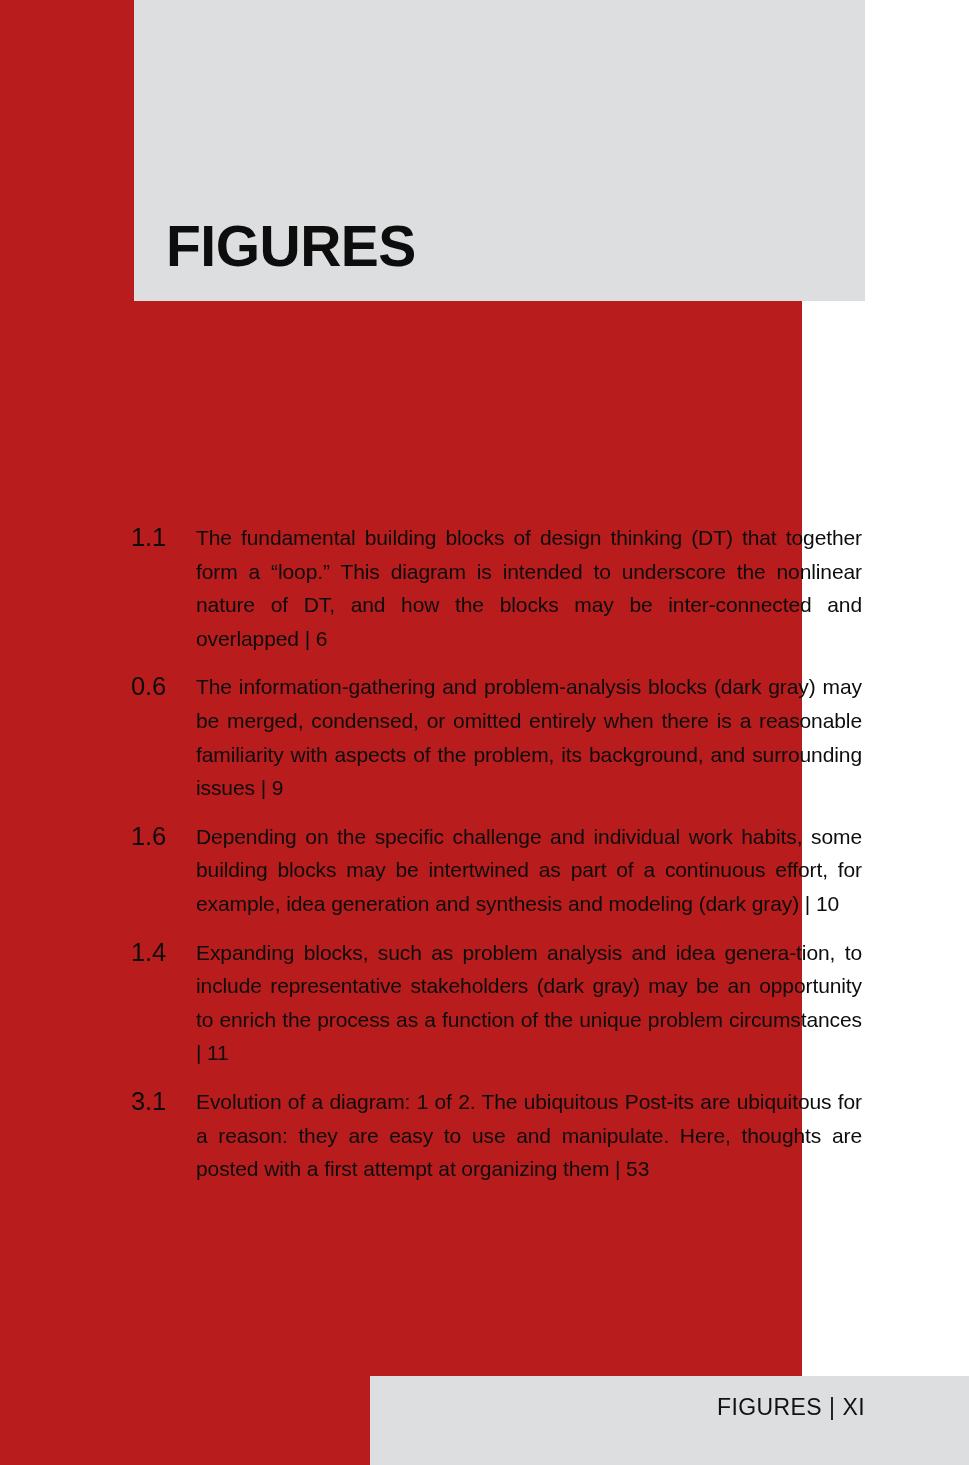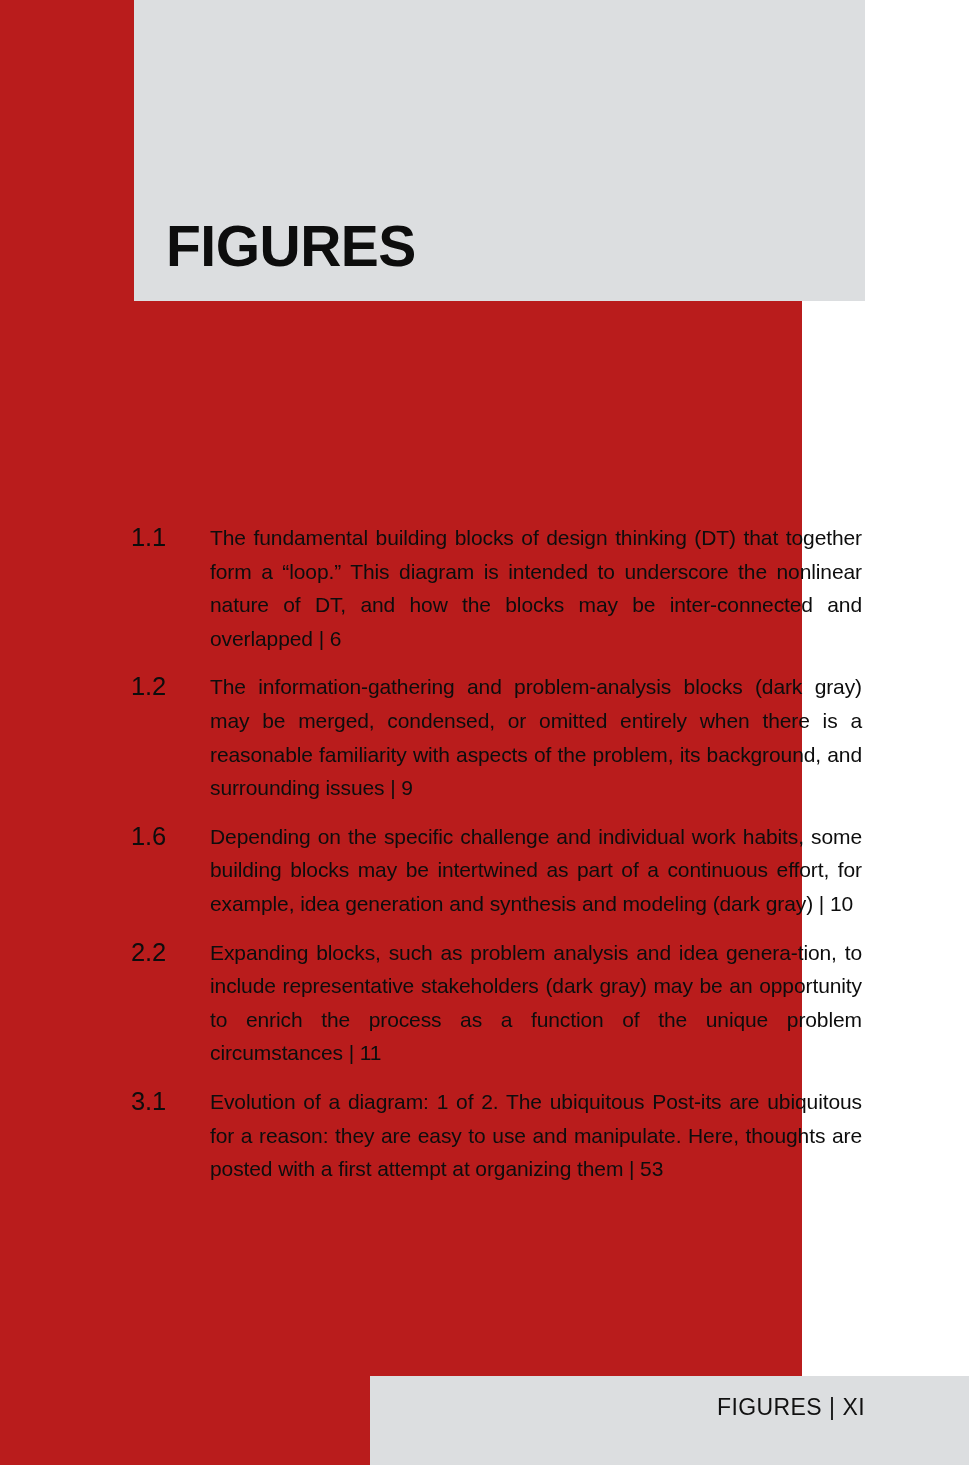--- a/index.html
+++ b/index.html
@@ -49,21 +49,20 @@
     position: absolute;
     left: 131px;
     top: 521px;
     width: 731px;
   }
 
   .figure-entry {
     display: flex;
     align-items: flex-start;
     margin-bottom: 15px;
-    gap: 14px;
   }
   .figure-entry:last-child {
     margin-bottom: 0;
   }
 
   .figure-number {
     flex: 0 0 auto;
     width: 65px;
     font-size: 25.5px;
     line-height: 33.6px;
@@ -117,31 +116,31 @@
   </div>
 
   <div class="figures-list">
 
     <div class="figure-entry">
       <div class="figure-number">1.1</div>
       <div class="figure-text">The fundamental building blocks of design thinking (DT) that together form a “loop.” This diagram is intended to underscore the nonlinear nature of DT, and how the blocks may be inter-connected and overlapped | 6</div>
     </div>
 
     <div class="figure-entry">
-      <div class="figure-number">1.2</div>
+      <div class="figure-number">0.6</div>
       <div class="figure-text">The information-gathering and problem-analysis blocks (dark gray) may be merged, condensed, or omitted entirely when there is a reasonable familiarity with aspects of the problem, its background, and surrounding issues | 9</div>
     </div>
 
     <div class="figure-entry">
       <div class="figure-number">1.6</div>
       <div class="figure-text">Depending on the specific challenge and individual work habits, some building blocks may be intertwined as part of a continuous effort, for example, idea generation and synthesis and modeling (dark gray) | 10</div>
     </div>
 
     <div class="figure-entry">
-      <div class="figure-number">2.2</div>
+      <div class="figure-number">1.4</div>
       <div class="figure-text">Expanding blocks, such as problem analysis and idea genera-tion, to include representative stakeholders (dark gray) may be an opportunity to enrich the process as a function of the unique problem circumstances | 11</div>
     </div>
 
     <div class="figure-entry">
       <div class="figure-number">3.1</div>
       <div class="figure-text">Evolution of a diagram: 1 of 2. The ubiquitous Post-its are ubiquitous for a reason: they are easy to use and manipulate. Here, thoughts are posted with a first attempt at organizing them | 53</div>
     </div>
 
   </div>
 

